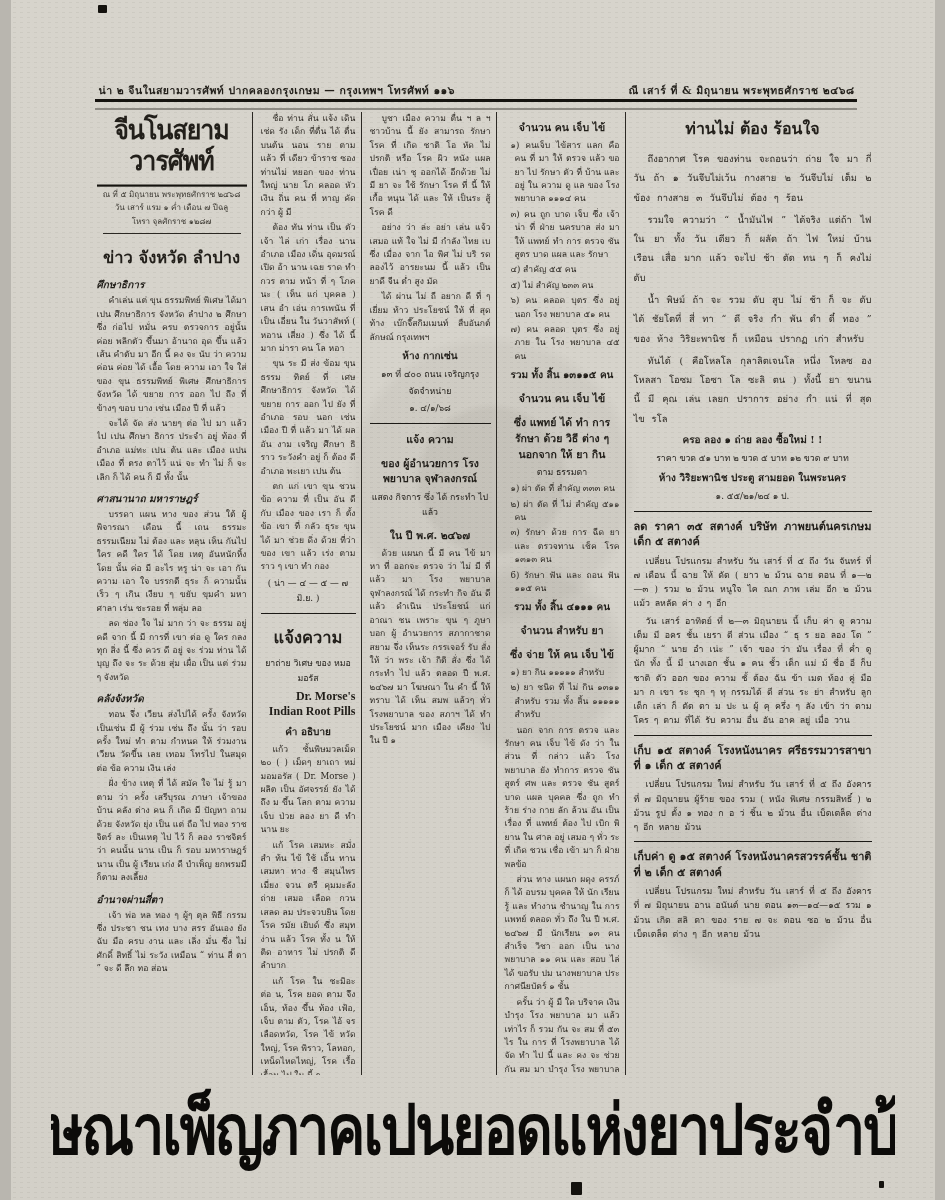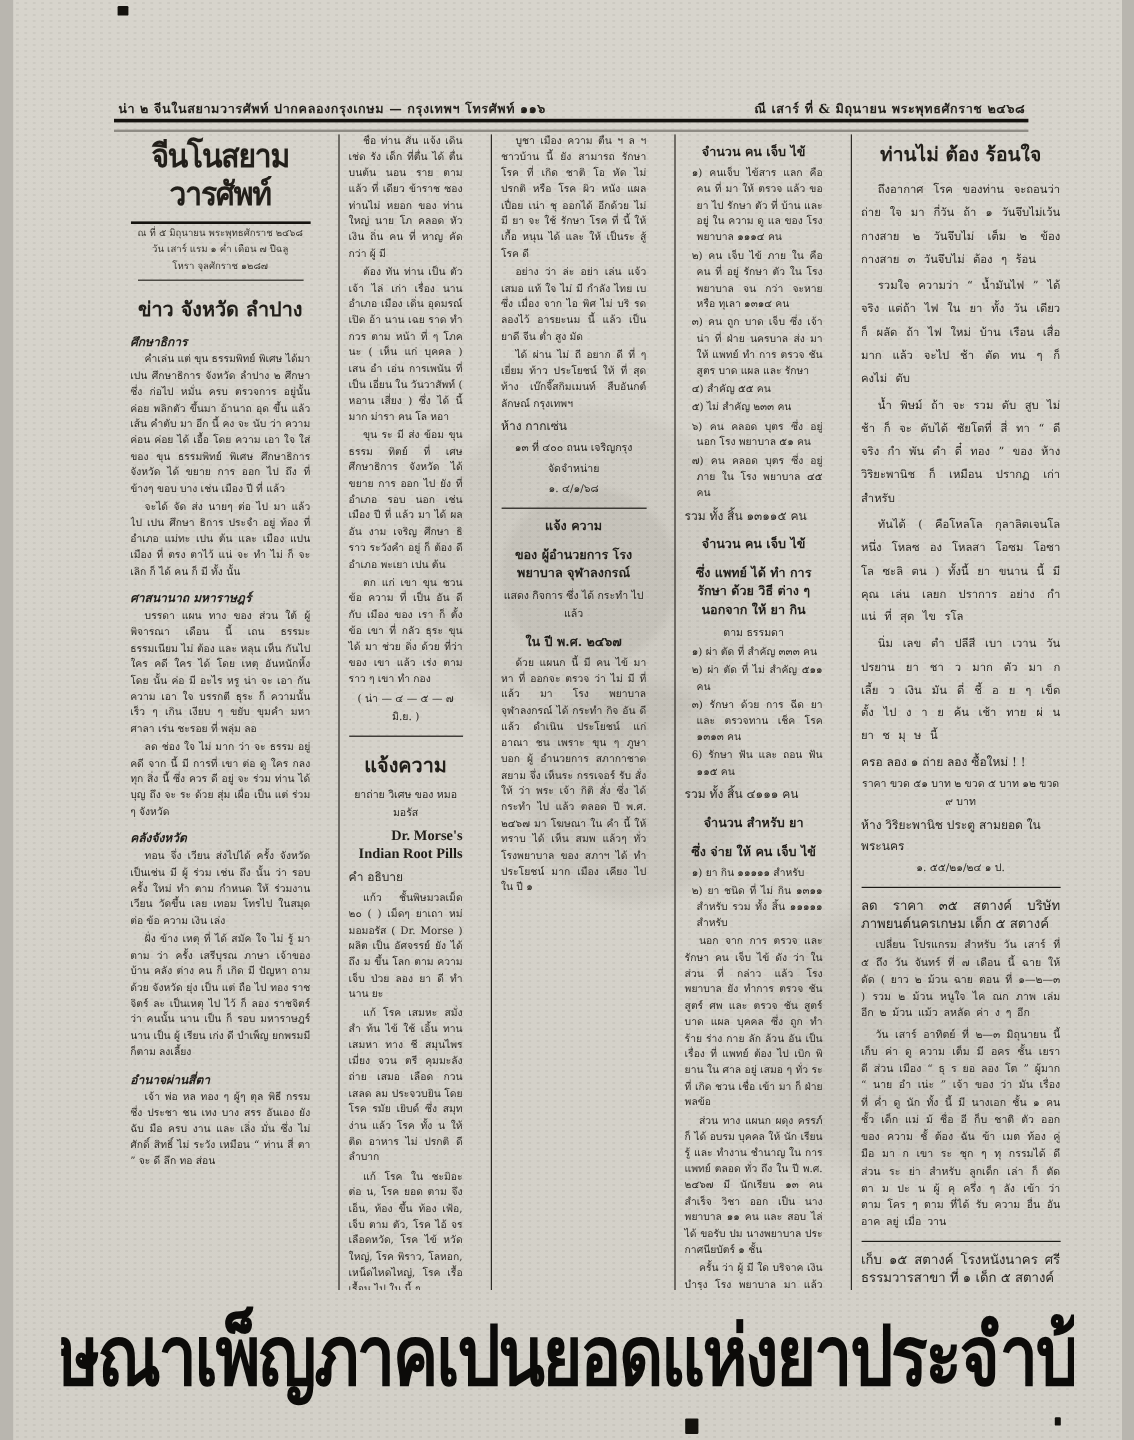--- a/index.html
+++ b/index.html
@@ -23,43 +23,43 @@
   .grain{position:absolute;inset:0;pointer-events:none;
     background-image:radial-gradient(rgba(60,55,48,.06) 1px, transparent 1.4px);
     background-size:7px 5px;mix-blend-mode:multiply;}
   
   .folio{position:absolute;top:82px;left:88px;right:80px;
     display:flex;justify-content:space-between;
     font-size:10.5px;font-weight:bold;letter-spacing:.5px;white-space:nowrap;}
   .rule-double{position:absolute;top:99px;left:84px;right:78px;height:6px;
     border-top:3px solid #15130f;border-bottom:2px solid #8e8b84;}
   
-  .columns{position:absolute;top:112px;left:98px;width:775px;height:963px;
-    display:grid;grid-template-columns:150px 104px 130px 124px 1fr;column-gap:23px;}
+  .columns{position:absolute;top:112px;left:86px;width:775px;height:963px;
+    display:grid;grid-template-columns:150px 104px 130px 124px 1fr;column-gap:5px;}
   .col{overflow:hidden;height:963px;position:relative;filter:blur(.18px);}
   .col + .col{border-left:1px solid #2b2823;padding-left:8px;}
   
   .blk-masthead{font-size:25px;font-weight:900;text-align:center;
     letter-spacing:-1px;line-height:1.15;margin:6px 0 4px;
     border-bottom:2px solid #15130f;padding-bottom:6px;transform:scaleY(1.08);}
   .blk-mastsub{font-size:8px;text-align:center;line-height:1.7;color:#35322b;}
   .blk-mastrule{border:none;border-top:1px solid #2b2823;margin:5px 6px;}
   .blk-headline{font-size:16.5px;font-weight:bold;text-align:center;margin:10px 0 6px;}
   .blk-subhead{font-size:10px;font-weight:bold;margin:7px 0 2px;font-style:italic;}
   .blk-subhead-c{font-size:10.5px;font-weight:bold;text-align:center;margin:8px 0 3px;line-height:1.5;}
   .blk-para{font-size:8.6px;line-height:1.56;text-align:justify;margin:0 0 2px;text-indent:12px;color:#2a2620;}
   .blk-listitem{font-size:8.6px;line-height:1.56;text-align:justify;margin:0 0 2px;
     padding-left:10px;text-indent:-4px;color:#2a2620;}
   .blk-center{font-size:8.8px;text-align:center;line-height:1.7;margin:2px 0;}
-  .blk-center-b{font-size:10px;font-weight:normal;line-height:1.7;margin:3px 0;}
+  .blk-center-b{font-size:10px;font-weight:bold;text-align:center;line-height:1.7;margin:3px 0;}
   .blk-latin{font-size:12px;font-weight:bold;text-align:right;line-height:1.3;margin:3px 0;
     font-family:Liberation Serif, serif;}
   .blk-rule{border:none;border-top:1.5px solid #1c1a16;margin:7px 0;}
   .blk-adhead{font-size:16px;font-weight:900;text-align:center;margin:4px 0 8px;}
-  .blk-cinema{font-size:11px;font-weight:normal;text-align:justify;line-height:1.4;margin:4px 0 4px;}
+  .blk-cinema{font-size:11px;font-weight:bold;text-align:justify;line-height:1.4;margin:4px 0 4px;}
   .blk-spread{font-size:9.4px;line-height:2.05;text-align:justify;margin:0 0 3px;
     word-spacing:4px;text-indent:14px;color:#2a2620;}
   .blk-adpara{font-size:8.8px;line-height:1.62;text-align:justify;margin:0 0 3px;
     word-spacing:2px;text-indent:12px;color:#2a2620;}
   
   .banner{position:absolute;left:40px;right:40px;top:1082px;height:95px;
     display:flex;align-items:center;justify-content:center;overflow:hidden;}
   .banner-text{font-size:57px;font-weight:900;color:#0c0b09;white-space:nowrap;
     letter-spacing:-2px;transform:scaleY(1.22);filter:blur(.25px);}
   
@@ -126,21 +126,20 @@
         <hr class="blk-rule">
         <div class="blk-subhead-c">แจ้ง ความ</div>
         <div class="blk-subhead-c">ของ ผู้อำนวยการ โรงพยาบาล จุฬาลงกรณ์</div>
         <div class="blk-center">แสดง กิจการ ซึ่ง ได้ กระทำ ไปแล้ว</div>
         <div class="blk-subhead-c">ใน ปี พ.ศ. ๒๔๖๗</div>
         <p class="blk-para">ด้วย แผนก นี้ มี คน ไข้ มา หา ที่ ออกจะ ตรวจ ว่า ไม่ มี ที่ แล้ว มา โรง พยาบาล จุฬาลงกรณ์ ได้ กระทำ กิจ อัน ดี แล้ว ดำเนิน ประโยชน์ แก่ อาณา ชน เพราะ ขุน ๆ ภูษา บอก ผู้ อำนวยการ สภากาชาด สยาม จึ่ง เห็นระ กรรเจอร์ รับ สั่ง ให้ ว่า พระ เจ้า กิติ สั่ง ซึ่ง ได้ กระทำ ไป แล้ว ตลอด ปี พ.ศ. ๒๔๖๗ มา โฆษณา ใน คำ นี้ ให้ ทราบ ได้ เห็น สมพ แล้วๆ ทั่ว โรงพยาบาล ของ สภาฯ ได้ ทำ ประโยชน์ มาก เมือง เคียง ไป ใน ปี ๑</p>
       </div>
       <div class="col">
         <div class="blk-subhead-c">จำนวน คน เจ็บ ไข้</div>
         <p class="blk-listitem">๑)  คนเจ็บ ไข้สาร แลก   คือ คน ที่ มา ให้ ตรวจ แล้ว ขอ ยา ไป รักษา ตัว ที่ บ้าน และ อยู่ ใน ความ ดู แล ของ โรงพยาบาล  ๑๑๑๔  คน</p>
-        <p class="blk-listitem">๒)  คน เจ็บ ไข้ ภาย ใน   คือ คน ที่ อยู่ รักษา ตัว ใน โรง พยาบาล จน กว่า จะหาย หรือ ทุเลา  ๑๓๑๔  คน</p>
         <p class="blk-listitem">๓)  คน ถูก บาด เจ็บ ซึ่ง เจ้า น่า ที่ ฝ่าย นครบาล ส่ง มา ให้ แพทย์ ทำ การ ตรวจ ชัน สูตร บาด แผล และ รักษา</p>
         <p class="blk-listitem">๔)  สำคัญ  ๕๕  คน</p>
         <p class="blk-listitem">๕)  ไม่ สำคัญ  ๒๓๓  คน</p>
         <p class="blk-listitem">๖)  คน คลอด บุตร ซึ่ง อยู่ นอก โรง พยาบาล  ๕๑  คน</p>
         <p class="blk-listitem">๗)  คน คลอด บุตร ซึ่ง อยู่ ภาย ใน โรง พยาบาล  ๔๕  คน</p>
         <div class="blk-center-b">รวม ทั้ง สิ้น  ๑๓๑๑๕  คน</div>
         <div class="blk-subhead-c">จำนวน คน เจ็บ ไข้</div>
         <div class="blk-subhead-c">ซึ่ง แพทย์ ได้ ทำ การ รักษา ด้วย วิธี ต่าง ๆ นอกจาก ให้ ยา กิน</div>
         <div class="blk-center">ตาม ธรรมดา</div>
         <p class="blk-listitem">๑)  ผ่า ตัด ที่ สำคัญ  ๓๓๓  คน</p>
@@ -155,21 +154,20 @@
         <p class="blk-para">นอก จาก การ ตรวจ และ รักษา คน เจ็บ ไข้ ดัง ว่า ใน ส่วน ที่ กล่าว แล้ว โรง พยาบาล ยัง ทำการ ตรวจ ชันสูตร์ ศพ และ ตรวจ ชัน สูตร์ บาด แผล บุคคล ซึ่ง ถูก ทำ ร้าย ร่าง กาย ลัก ล้วน อัน เป็น เรื่อง ที่ แพทย์ ต้อง ไป เบิก พิยาน ใน ศาล อยู่ เสมอ ๆ ทั่ว ระ ที่ เกิด ชวน เชื่อ เข้า มา ก็ ฝ่าย พลข้อ</p>
         <p class="blk-para">ส่วน ทาง แผนก ผดุง ครรภ์ ก็ ได้ อบรม บุคคล ให้ นัก เรียน รู้ และ ทำงาน ชำนาญ ใน การ แพทย์ ตลอด ทั่ว ถึง ใน ปี พ.ศ. ๒๔๖๗ มี นักเรียน ๑๓ คน สำเร็จ วิชา ออก เป็น นางพยาบาล ๑๑ คน และ สอบ ไล่ ได้ ขอรับ ปม นางพยาบาล ประกาศนียบัตร์ ๑ ชั้น</p>
         <p class="blk-para">ครั้น ว่า ผู้ มี ใด บริจาค เงิน บำรุง โรง พยาบาล มา แล้ว เท่าไร ก็ รวม กัน จะ สม ที่ ๕๓ ไร ใน การ ที่ โรงพยาบาล ได้ จัด ทำ ไป นี้ และ คง จะ ช่วย กัน สม มา บำรุง โรง พยาบาล ให้ รุ่ง เรือง ต่อ ไป</p>
       </div>
       <div class="col">
         <div class="blk-adhead">ท่านไม่ ต้อง ร้อนใจ</div>
         <p class="blk-spread">ถึงอากาศ โรค ของท่าน   จะถอนว่า ถ่าย ใจ มา กี่วัน   ถ้า ๑ วันจึบไม่เว้น กางสาย   ๒ วันจึบไม่ เต็ม ๒ ข้อง กางสาย   ๓ วันจึบไม่ ต้อง ๆ ร้อน</p>
         <p class="blk-spread">รวมใจ ความว่า “ น้ำมันไฟ ” ได้จริง   แต่ถ้า ไฟ ใน ยา   ทั้ง วัน เดียว ก็ ผลัด ถ้า ไฟ ใหม่ บ้าน เรือน เสื่อ มาก แล้ว   จะไป ช้า ตัด ทน ๆ ก็ คงไม่ ดับ</p>
         <p class="blk-spread">น้ำ พิษม์   ถ้า จะ รวม ดับ สูบ   ไม่ ช้า ก็ จะ ดับได้   ชัยโตที่ สี่ ทา “ ดี จริง   กำ พัน ดำ ดี๋ ทอง ” ของ ห้าง วิริยะพานิช   ก็ เหมือน ปรากฏ เก่า สำหรับ</p>
         <p class="blk-spread">ทันได้ ( คือโหลโล กุลาลิตเจนโล หนึ่ง โหลซ อง โหลสา โอซม โอซา โล ซะลิ ตน )  ทั้งนี้   ยา ขนาน นี้ มี คุณ เล่น เลยก ปราการ อย่าง กำ แน่ ที่ สุด ไข รโล</p>
-        <p class="blk-spread">นิ่ม เลข ตำ ปลีสี เบา เวาน   วัน ปรยาน ยา ชา ว มาก ตัว มา ก   เลี้ย ว เงิน มัน ดี่ ชี้ อ ย ๆ   เข็ด ตั้ง ไป ง า ย   ค้น เช้า ทาย ผ่ น ยา ช มุ ษ นี้</p>
         <div class="blk-center-b">ครอ ลอง ๑    ถ่าย ลอง ซื้อใหม่ ! !</div>
         <div class="blk-center">ราคา ขวด ๕๑ บาท    ๒ ขวด ๕ บาท    ๑๒ ขวด ๙ บาท</div>
         <div class="blk-center-b">ห้าง วิริยะพานิช    ประตู สามยอด    ในพระนคร</div>
         <div class="blk-center">๑.  ๕๕/๒๑/๒๔                ๑ ป.</div>
         <hr class="blk-rule">
         <div class="blk-cinema">ลด ราคา ๓๕ สตางค์   บริษัท ภาพยนต์นครเกษม   เด็ก ๕ สตางค์</div>
         <p class="blk-adpara">เปลี่ยน โปรแกรม สำหรับ วัน เสาร์ ที่ ๕ ถึง วัน จันทร์ ที่ ๗ เดือน นี้ ฉาย ให้ ดัด ( ยาว ๒ ม้วน ฉาย ตอน ที่ ๑—๒—๓ ) รวม ๒ ม้วน   หนูใจ ไค ณก ภาพ เล่ม อีก ๒ ม้วน   แม้ว ลหลัด ค่า ง ๆ อีก</p>
         <p class="blk-adpara">วัน เสาร์ อาทิตย์ ที่ ๒—๓ มิถุนายน นี้   เก็บ ค่า ดู ความ เต็ม   มี อคร ชั้น เยรา ดี ส่วน เมือง “ ธุ ร ยอ ลอง โต ” ผู้มาก “ นาย อำ เน่ะ ” เจ้า ของ ว่า มัน เรื่อง ที่ ค่ำ ดู นัก   ทั้ง นี้ มี นางเอก ชั้น ๑ คน   ชั้ว เด็ก แม่ ม้ ชื่อ อี ก็บ ชาติ ตัว ออก ของ ความ ชั้ ต้อง ฉัน ข้า เมต ท้อง คู่ มือ มา ก   เขา ระ ชุก ๆ ทุ กรรมได้ ดี   ส่วน ระ ย่า สำหรับ ลูกเด็ก เล่า ก็ ตัด ตา ม ปะ น ผู้ คุ   ครึ่ง ๆ ลัง เข้า ว่า ตาม โคร ๆ ตาม ที่ได้ รับ ความ อื่น อัน อาค ลยู่ เมื่อ วาน</p>
         <hr class="blk-rule">
         <div class="blk-cinema">เก็บ ๑๕ สตางค์   โรงหนังนาคร ศรีธรรมวารสาขา ที่ ๑   เด็ก ๕ สตางค์</div>

